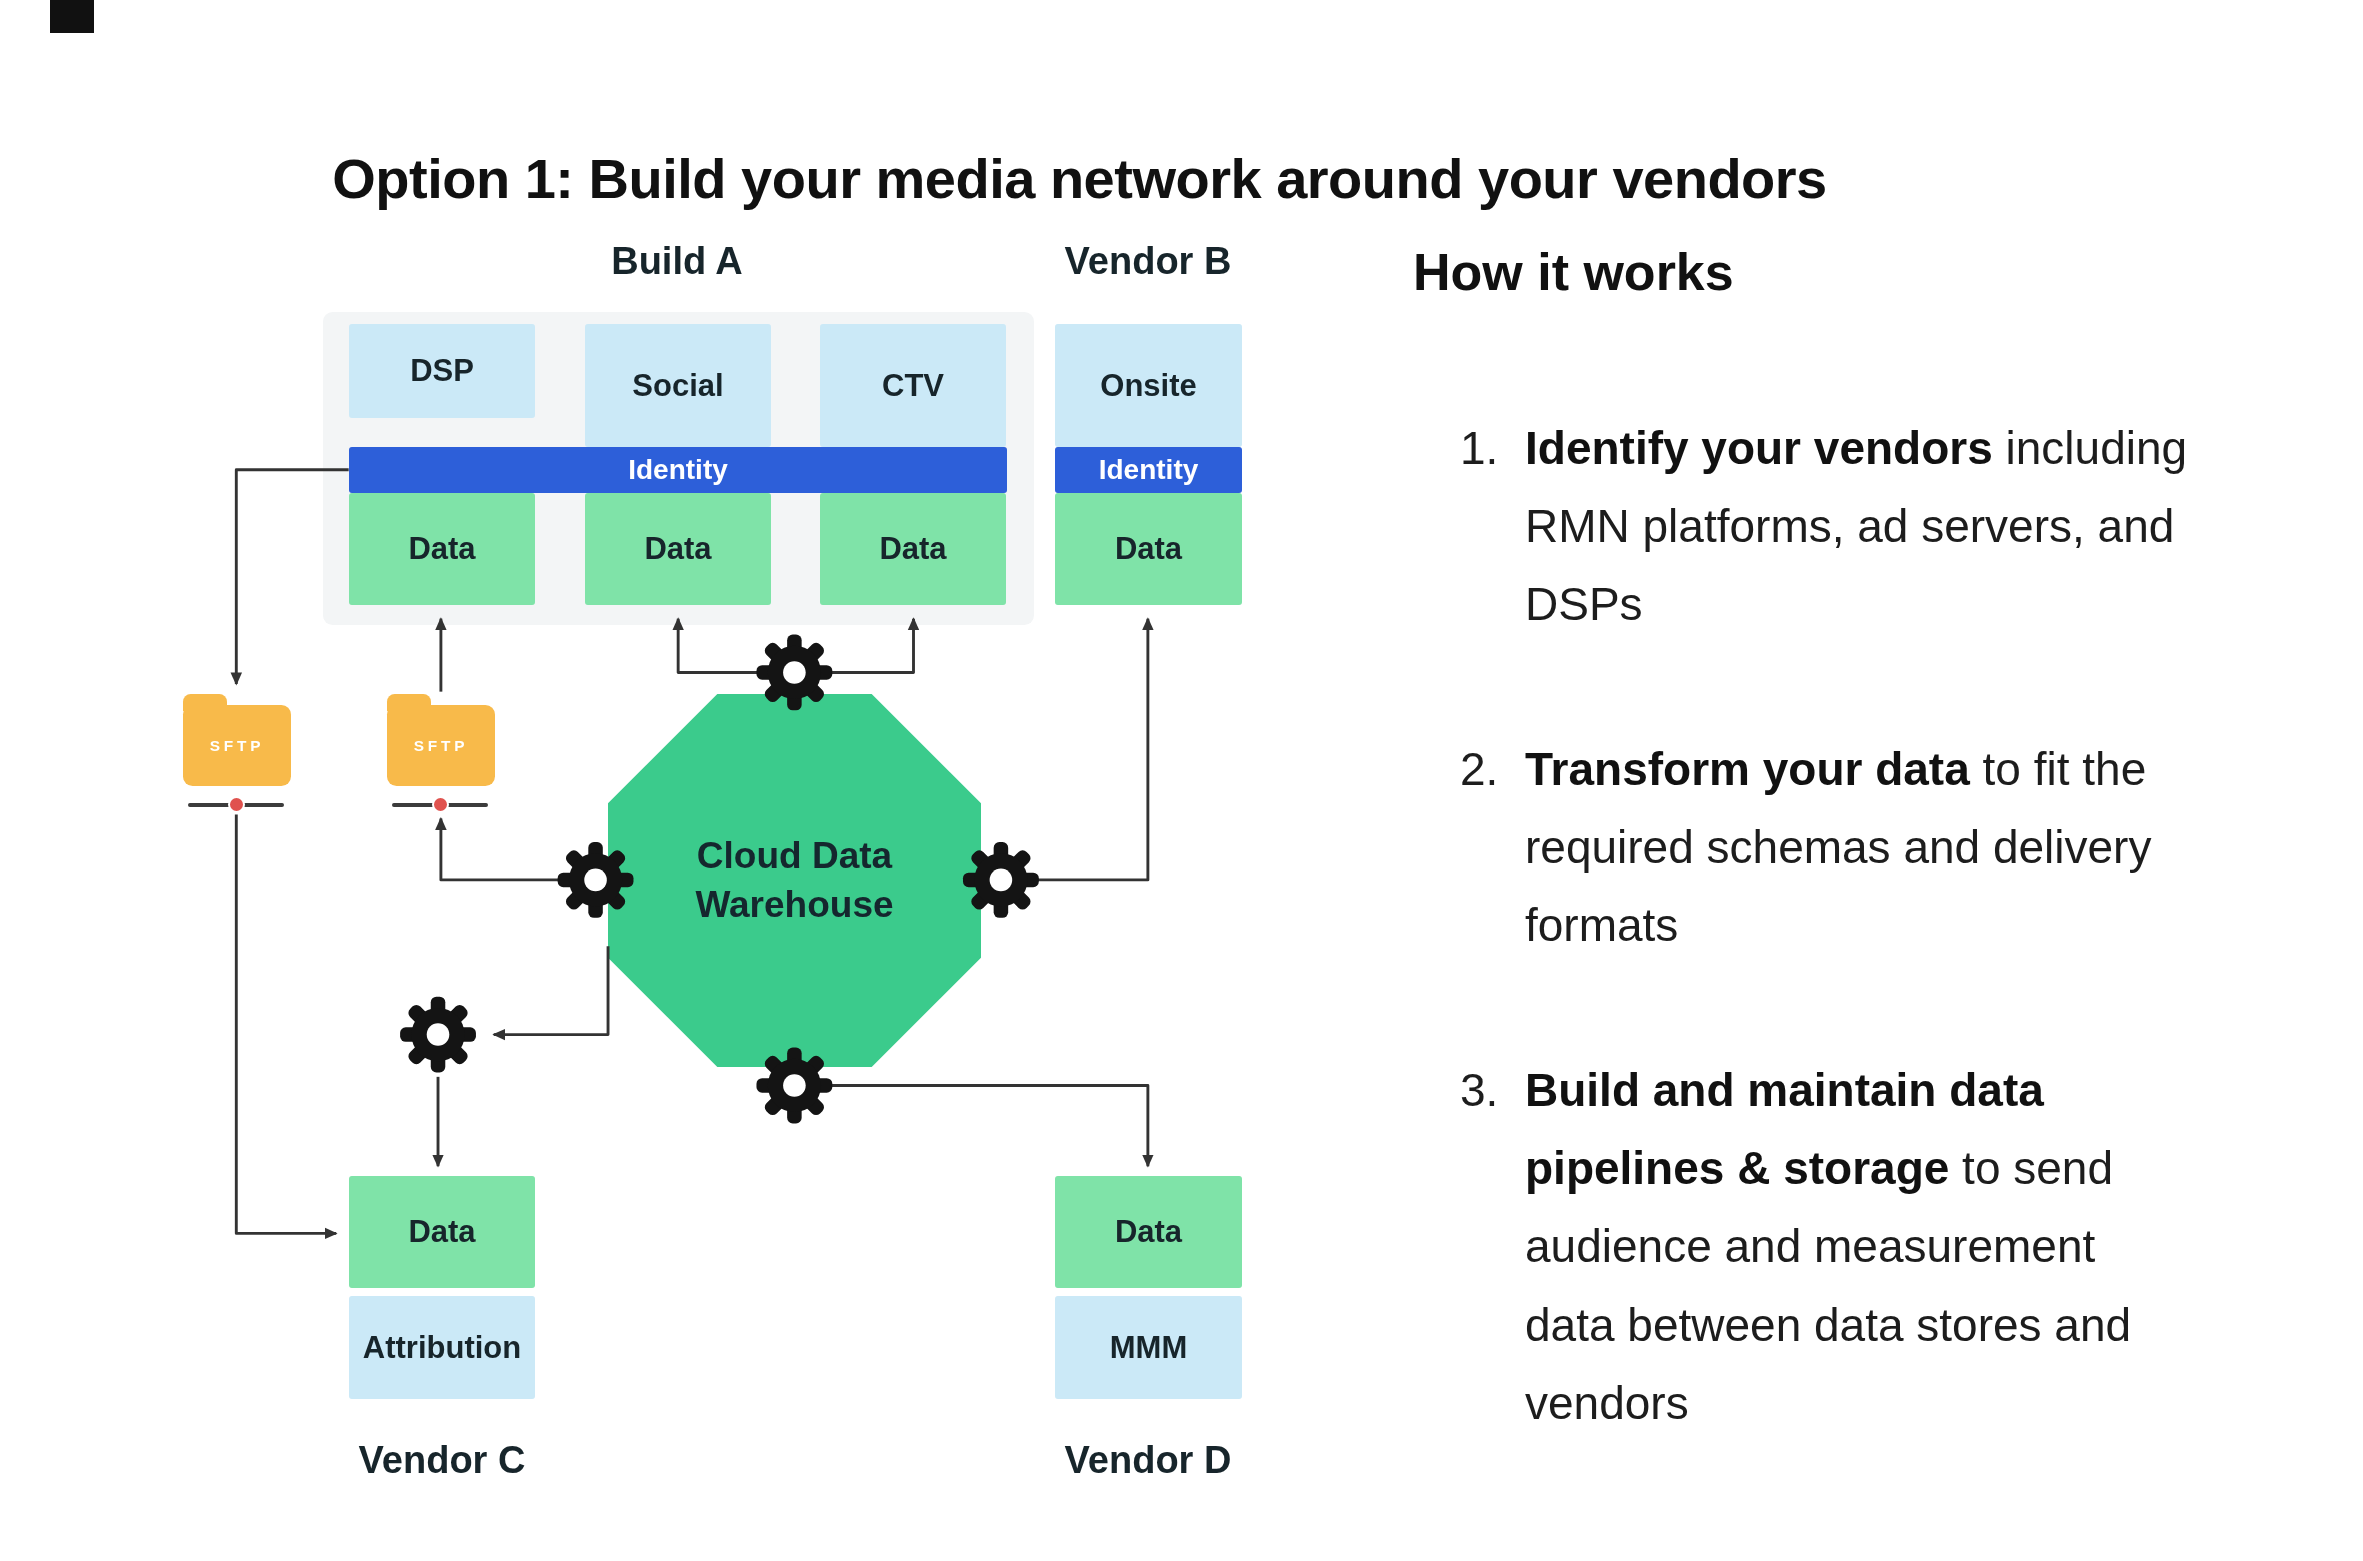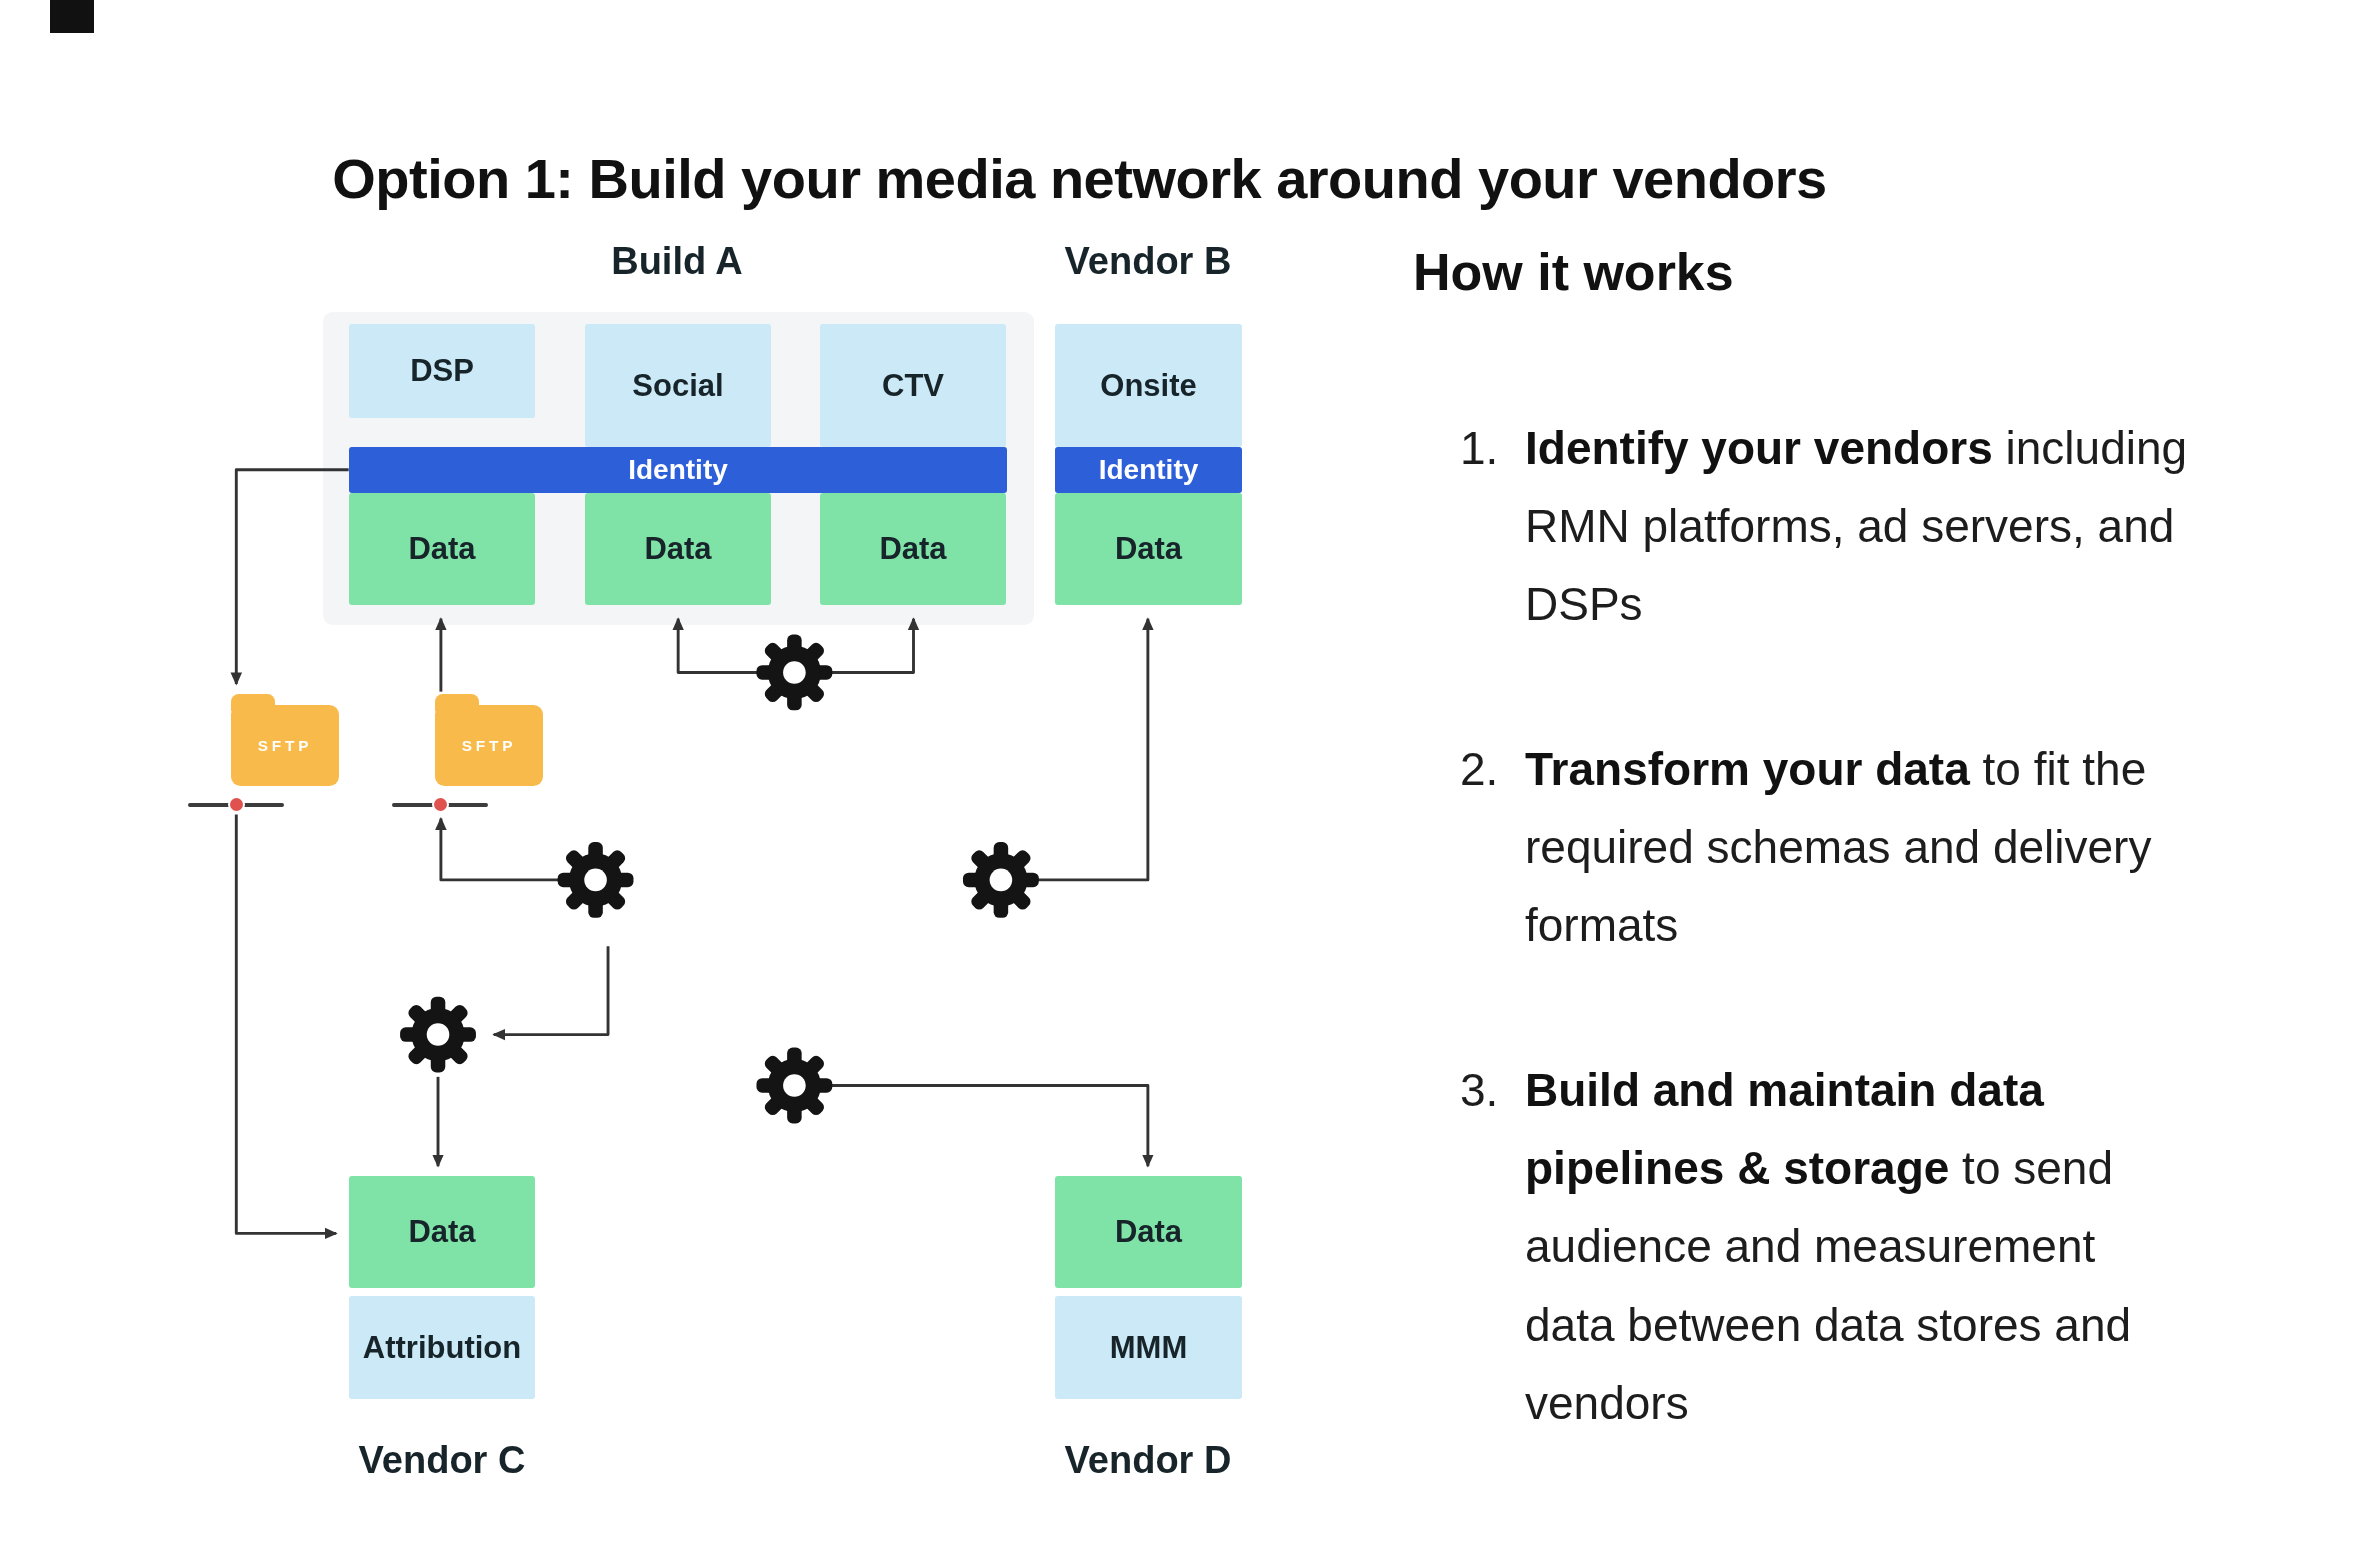--- a/index.html
+++ b/index.html
@@ -45,21 +45,21 @@
     display:flex;align-items:center;justify-content:center;
   }
   .octagon .wh-text{
     width:250px;text-align:center;
     font-size:37px;font-weight:700;color:#15272e;line-height:1.3;
   }
   .folder{
     width:108px;height:81px;
     background:var(--folder-orange,#f8ba4a);
     border-radius:9.6px;
-    display:flex;align-items:center;justify-content:center;margin-left:48px;
+    display:flex;align-items:center;justify-content:center;
   }
   .folder::before{
     content:"";position:absolute;left:0;top:-11.5px;
     width:44px;height:17.3px;background:var(--folder-orange,#f8ba4a);
     border-radius:7.7px 7.7px 0 0;
   }
   .folder .sftp-txt{
     color:#fff;font-size:15.4px;font-weight:700;letter-spacing:3.8px;
   }
   .node-line{height:3.8px;background:#3c3c3c;border-radius:1.9px;}
@@ -117,20 +117,23 @@
   </div>
   <div class="abs node-line" style="left:188px;top:803px;width:96px;"></div>
   <div class="abs node-dot" style="left:228px;top:796px;"></div>
 
   <div class="abs folder" style="left:387px;top:705px;">
     <span class="sftp-txt">SFTP</span>
   </div>
   <div class="abs node-line" style="left:392px;top:803px;width:96px;"></div>
   <div class="abs node-dot" style="left:432px;top:796px;"></div>
 
+  <div class="abs octagon">
+    <div class="wh-text">Cloud Data Warehouse</div>
+  </div>
 
   <div class="abs box green" style="left:349px;top:1176px;width:186px;height:112px;">Data</div>
   <div class="abs box blue" style="left:349px;top:1296px;width:186px;height:103px;">Attribution</div>
   <div class="abs vendor-label" style="left:298px;top:1439px;width:288px;">Vendor C</div>
 
   <div class="abs box green" style="left:1055px;top:1176px;width:187px;height:112px;">Data</div>
   <div class="abs box blue" style="left:1055px;top:1296px;width:187px;height:103px;">MMM</div>
   <div class="abs vendor-label" style="left:1004px;top:1439px;width:288px;">Vendor D</div>
 
   <svg class="abs overlay" viewBox="0 0 2460 1625" xmlns="http://www.w3.org/2000/svg">

